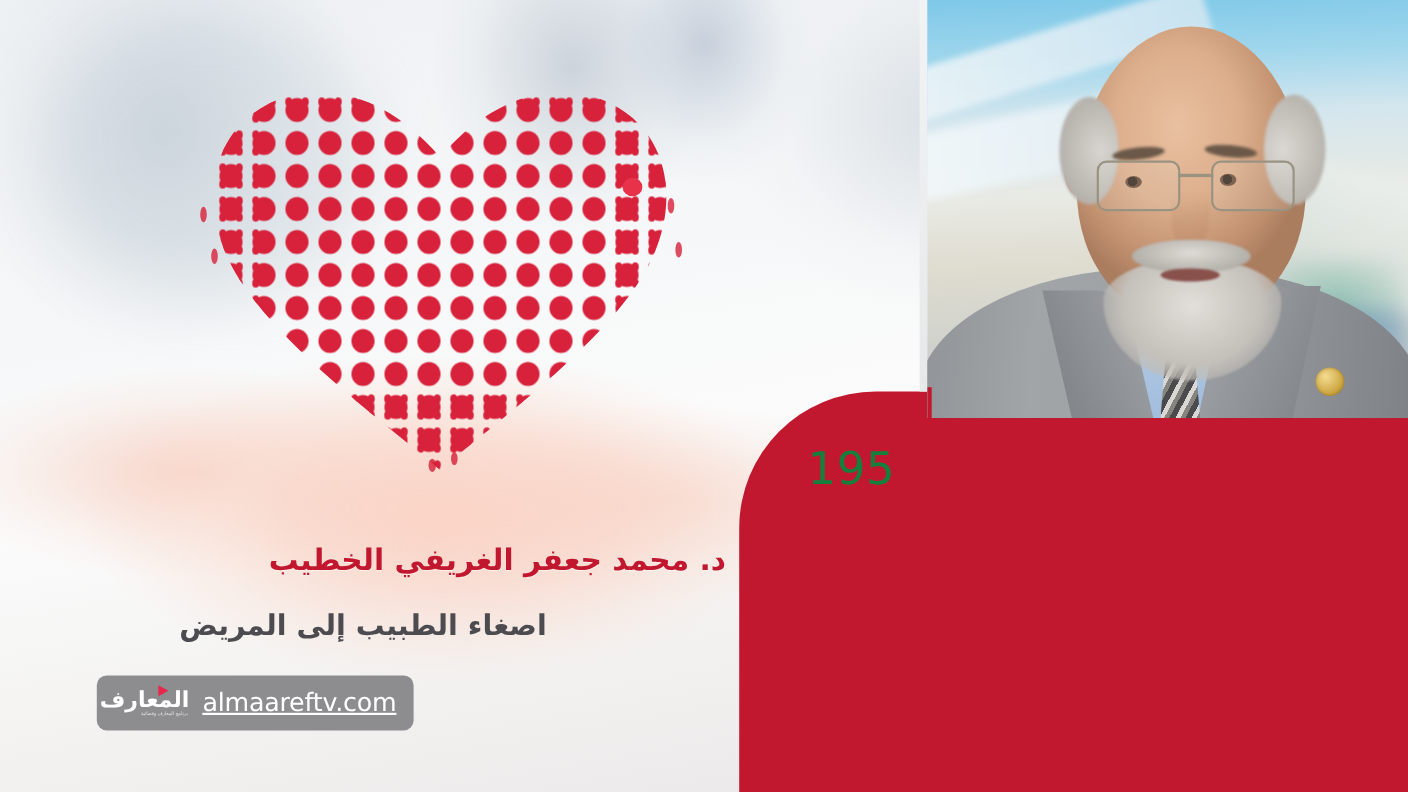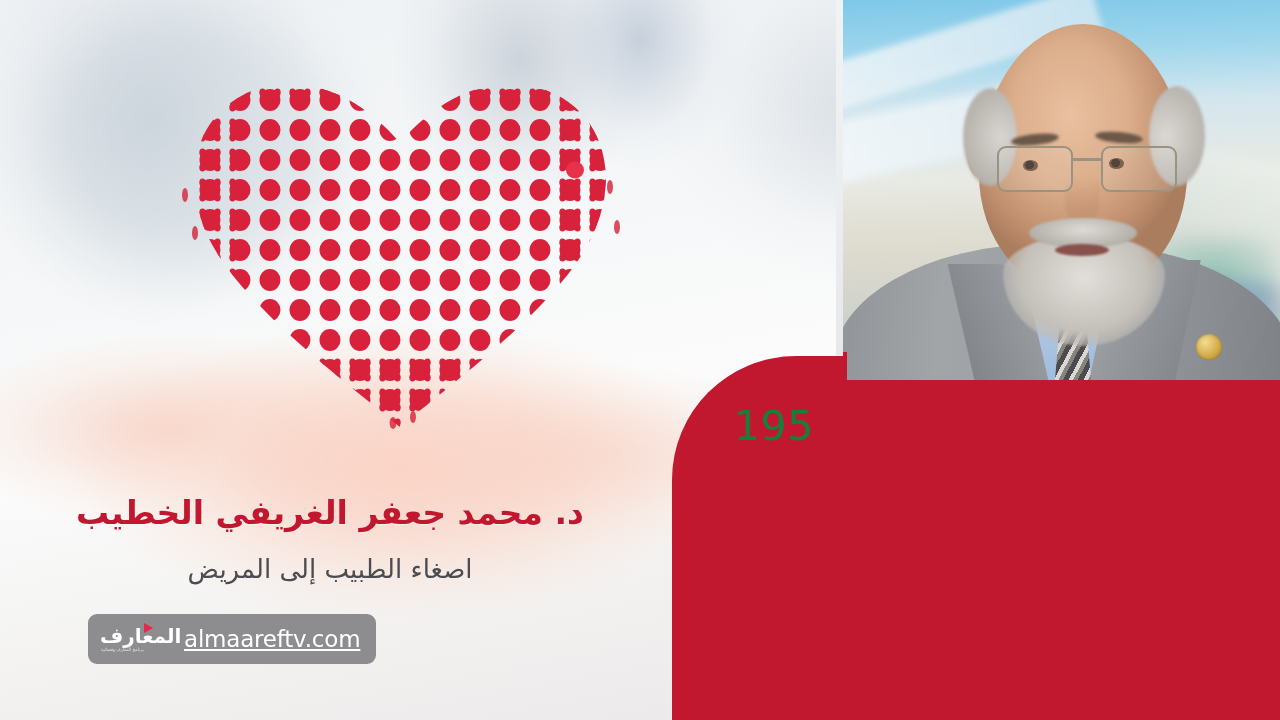--- a/index.html
+++ b/index.html
@@ -51,40 +51,40 @@
     height: 380px;
   }
   .heart-wrap svg { display: block; width: 100%; height: 100%; }
 
   
   .name-line {
     position: absolute;
     left: 0;
     top: 494px;
     width: 660px;
-    text-align: center;
+    text-align: right;
     direction: rtl;
     color: #c2182f;
-    font-size: 33px;
+    font-size: 27px;
     font-weight: 700;
     letter-spacing: -0.2px;
     line-height: 1.15;
     text-shadow: 0 1px 1px rgba(255,255,255,0.55);
     white-space: nowrap;
   }
   .subtitle-line {
     position: absolute;
     left: 0;
     top: 554px;
     width: 660px;
     text-align: center;
     direction: rtl;
     color: #4c4c50;
     font-size: 26px;
-    font-weight: 400;
+    font-weight: 700;
     line-height: 1.2;
     white-space: nowrap;
   }
 
   
   .site-badge {
     position: absolute;
     left: 88px;
     top: 614px;
     height: 50px;
@@ -94,21 +94,21 @@
     gap: 12px;
     background: #8d8d8f;
     border-radius: 9px;
   }
   .badge-logo {
     position: relative;
     width: 72px;
     height: 34px;
     display: flex;
     flex-direction: column;
-    align-items: flex-start;
+    align-items: flex-end;
     justify-content: center;
   }
   .badge-logo .play-tri {
     position: absolute;
     left: 44px;
     top: 1px;
     width: 0;
     height: 0;
     border-left: 9px solid #e8264b;
     border-top: 5px solid transparent;

